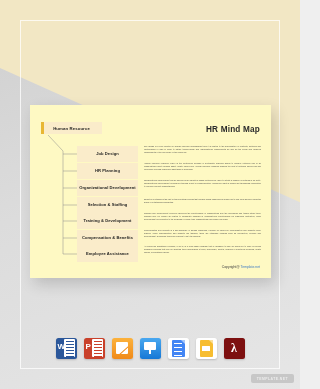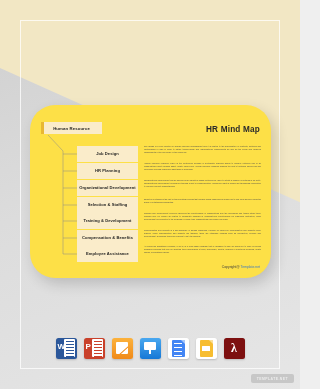--- a/index.html
+++ b/index.html
@@ -13,24 +13,23 @@
   #bg{position:absolute;inset:0;background:#f2e7c4;}
   #bg .gray-grad{position:absolute;left:0;top:0;width:300px;height:389px;
     background:linear-gradient(160deg,#cfcfcf 0%,#dcdcdc 45%,#e6e6e6 100%);
     clip-path:polygon(0 17.5%, 0 100%, 100% 100%, 100% 52%);
   }
   #bg .frame{position:absolute;left:20px;top:20px;right:20px;bottom:20px;
     border:1px solid rgba(255,255,255,.75);box-sizing:border-box;}
   
   #page{
     position:absolute;left:30px;top:105px;width:241px;height:173px;
-    background:#fde047;
+    background:#fef9c3;
     box-shadow:4px 6px 14px rgba(0,0,0,.16);
     overflow:hidden;
-    border-radius:25px;
   }
   .page-title{
     position:absolute;right:11px;top:20px;
     font-size:8.2px;font-weight:bold;color:#2b2b2b;letter-spacing:.2px;
   }
   
   .root-node{
     position:absolute;left:11px;top:17px;width:61px;height:12px;
     background:#faecca;display:flex;align-items:center;
     box-sizing:border-box;

